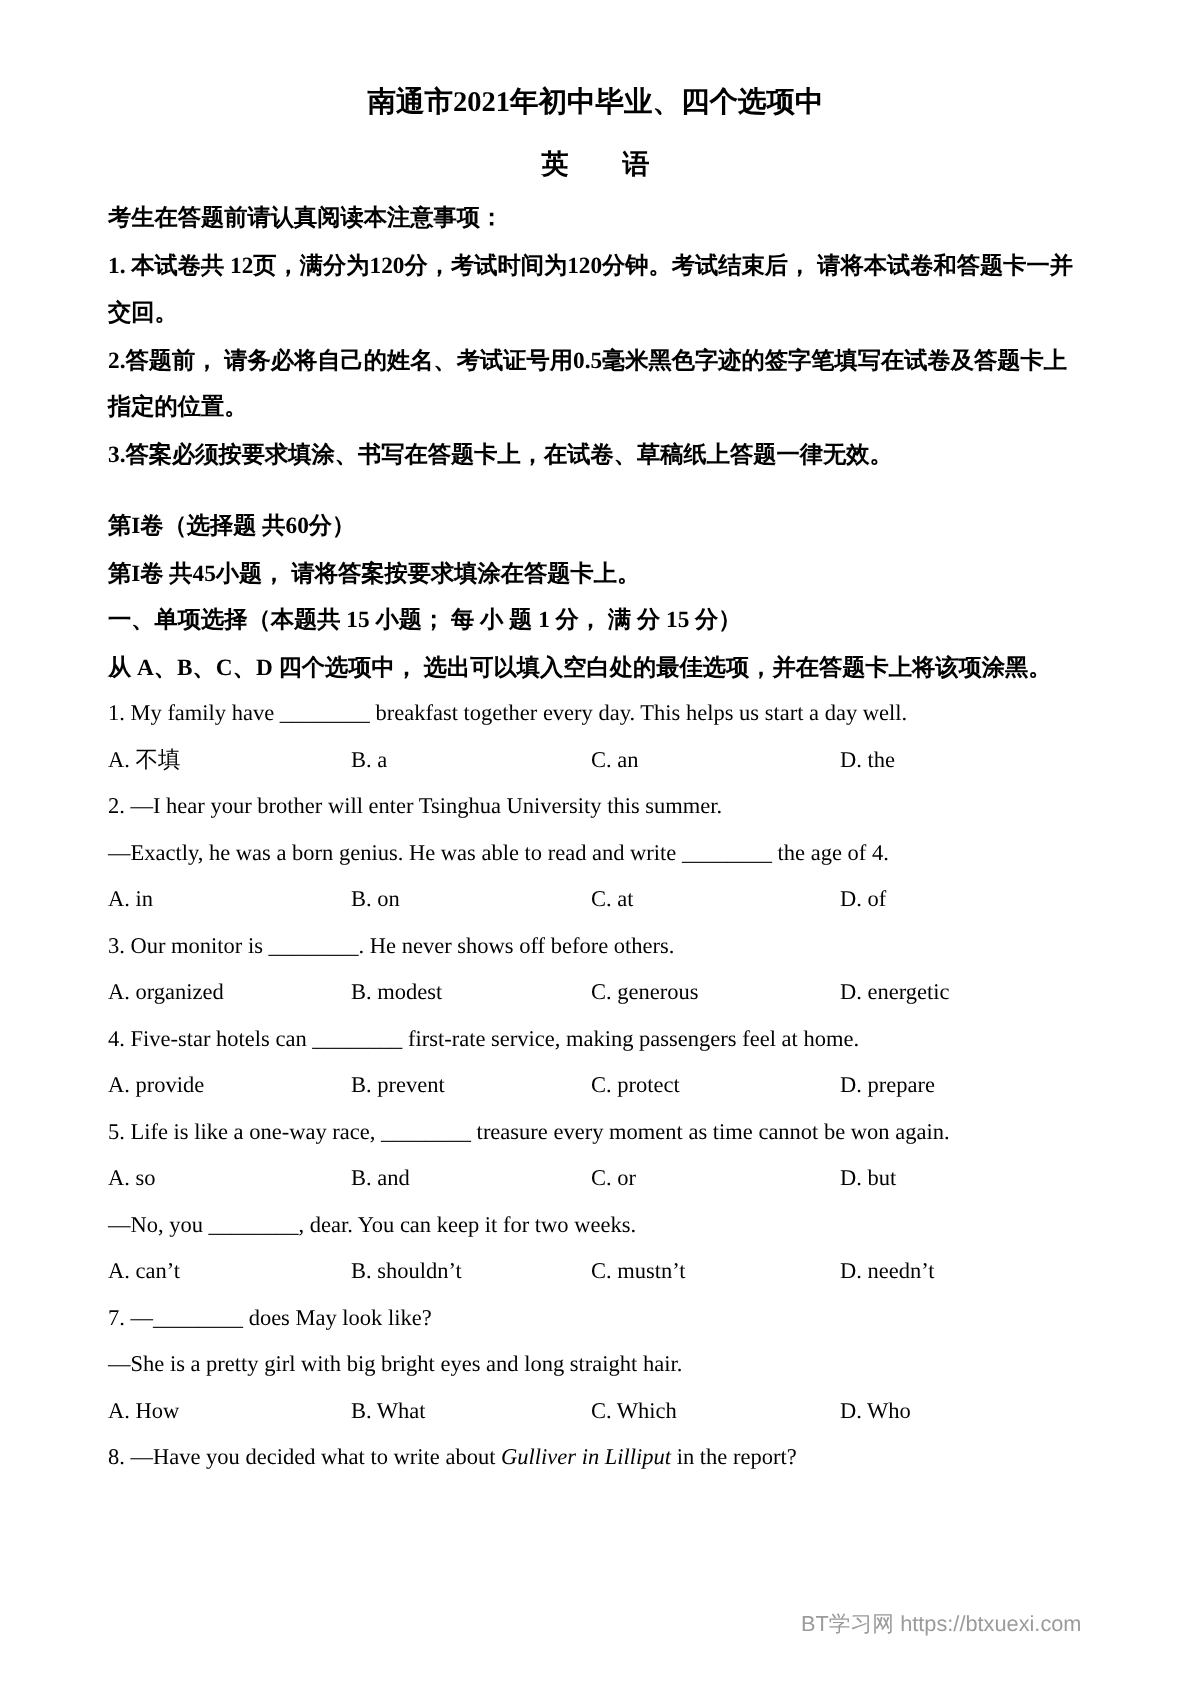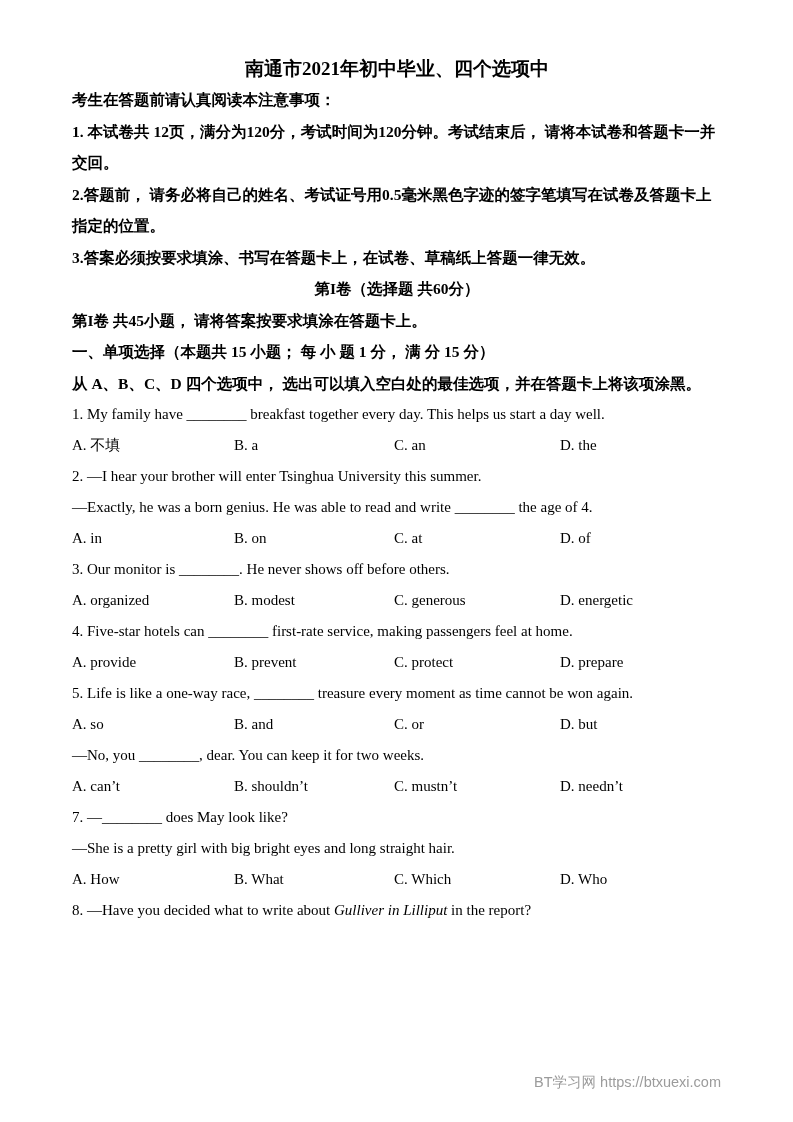--- a/index.html
+++ b/index.html
@@ -32,21 +32,22 @@
     text-align: center;
     line-height: 30px;
   }
   .cn {
     margin: 0;
     font-size: 15.5px;
     font-weight: bold;
     line-height: 31.5px;
   }
   .center {
-    text-align: center;
+    text-align: left;
+    margin-top: 16px;
   }
   .en {
     margin: 0;
     font-size: 15px;
     font-weight: normal;
     line-height: 31px;
   }
   .question {
     margin: 0;
   }
@@ -69,20 +70,21 @@
     margin-left: 32px;
   }
   i { font-style: italic; }
 </style>
 </head>
 <body>
 
 <div class="page">
 
   <h1 class="title">南通市2021年初中毕业、四个选项中</h1>
+  <h2 class="subject">英　　语</h2>
 
   <p class="cn">考生在答题前请认真阅读本注意事项：</p>
   <p class="cn">1. 本试卷共 12页，满分为120分，考试时间为120分钟。考试结束后， 请将本试卷和答题卡一并交回。</p>
   <p class="cn">2.答题前， 请务必将自己的姓名、考试证号用0.5毫米黑色字迹的签字笔填写在试卷及答题卡上指定的位置。</p>
   <p class="cn">3.答案必须按要求填涂、书写在答题卡上，在试卷、草稿纸上答题一律无效。</p>
 
   <p class="cn center">第I卷（选择题  共60分）</p>
   <p class="cn">第I卷 共45小题， 请将答案按要求填涂在答题卡上。</p>
   <p class="cn">一、单项选择（本题共 15 小题； 每 小 题 1 分， 满 分 15 分）</p>
   <p class="cn">从 A、B、C、D 四个选项中， 选出可以填入空白处的最佳选项，并在答题卡上将该项涂黑。</p>

